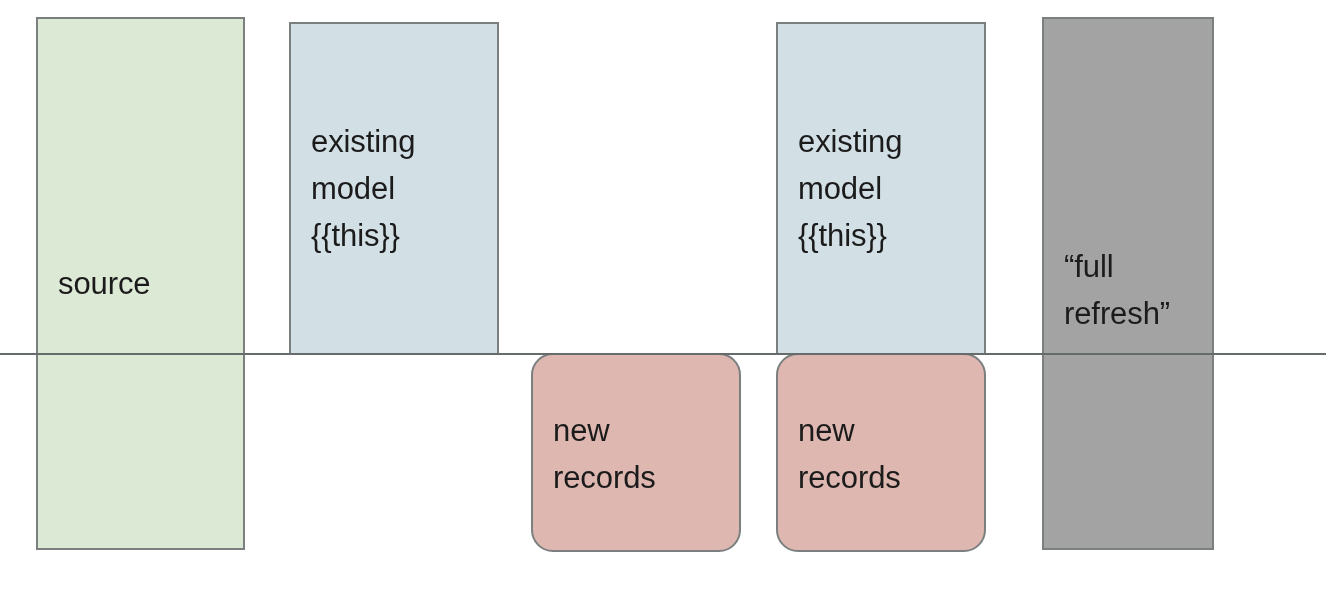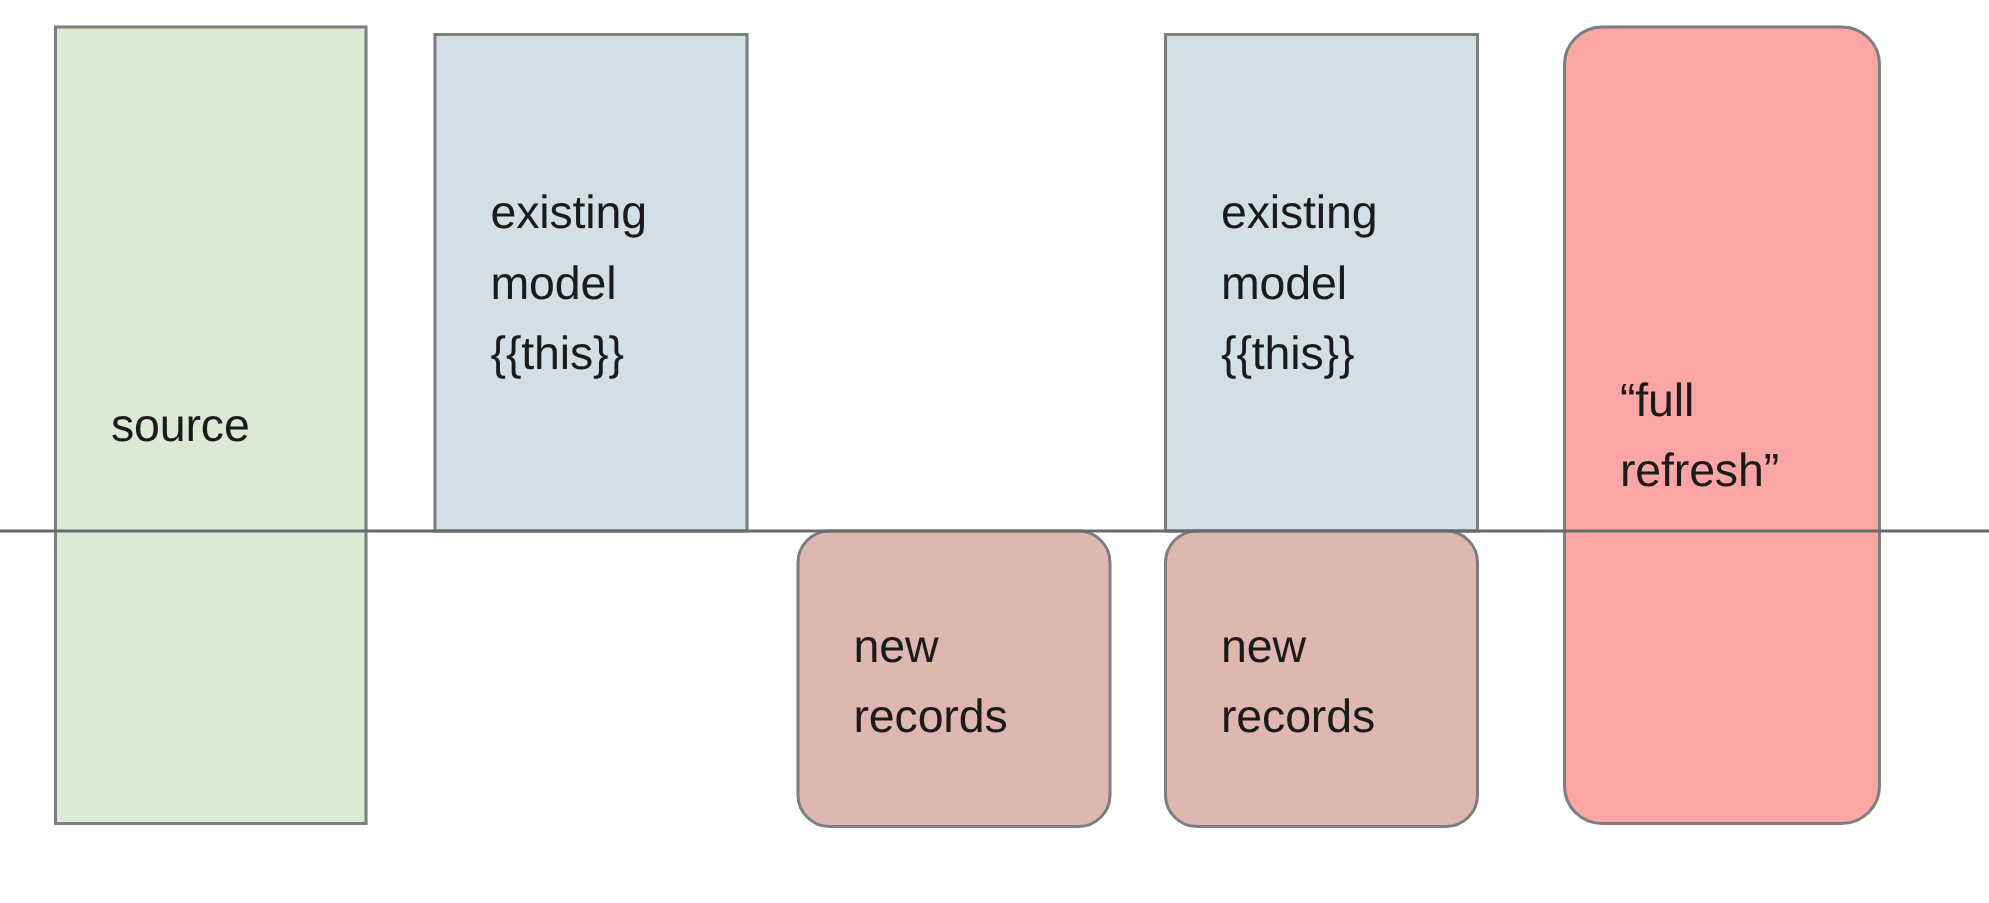--- a/index.html
+++ b/index.html
@@ -30,21 +30,21 @@
   .node {
     position: absolute;
     box-sizing: border-box;
     border: 2px solid #7b7f80;
     display: flex;
     align-items: center;
     justify-content: flex-start;
   }
   .node-label {
     display: block;
-    padding-left: 36px;
+    padding-left: 20px;
     padding-right: 10px;
     font-size: 31px;
     line-height: 47px;
     color: #1b1b1b;
     letter-spacing: -0.1px;
     white-space: pre-line;
   }
   
   .fill-green  { background: #dce9d4; }
   .fill-blue   { background: #d2dfe5; }
@@ -91,20 +91,20 @@
     <span class="node-label">existing
 model
 {{this}}</span>
   </div>
 
   <div class="node fill-pink" id="node-new-records-2" style="left: 776px; top: 353px; width: 210px; height: 199px; background: rgb(221, 183, 176); border-color: rgb(123, 127, 128);">
     <span class="node-label">new
 records</span>
   </div>
 
-  <div class="node fill-orange" id="node-full-refresh" style="left: 1042px; top: 17px; width: 212px; height: 533px; background: #fca5a5; border-color: rgb(123, 127, 128); border-radius: 26px;">
+  <div class="node fill-orange" id="node-full-refresh" style="left: 1042px; top: 17px; width: 172px; height: 533px; background: #a3a3a3; border-color: rgb(123, 127, 128);">
     <span class="node-label">“full
 refresh”</span>
   </div>
 
   <div class="timeline" id="divider" style="top: 353px; border-top-color: rgb(102, 107, 107);"></div>
 
 </div>
 
 </body></html>

